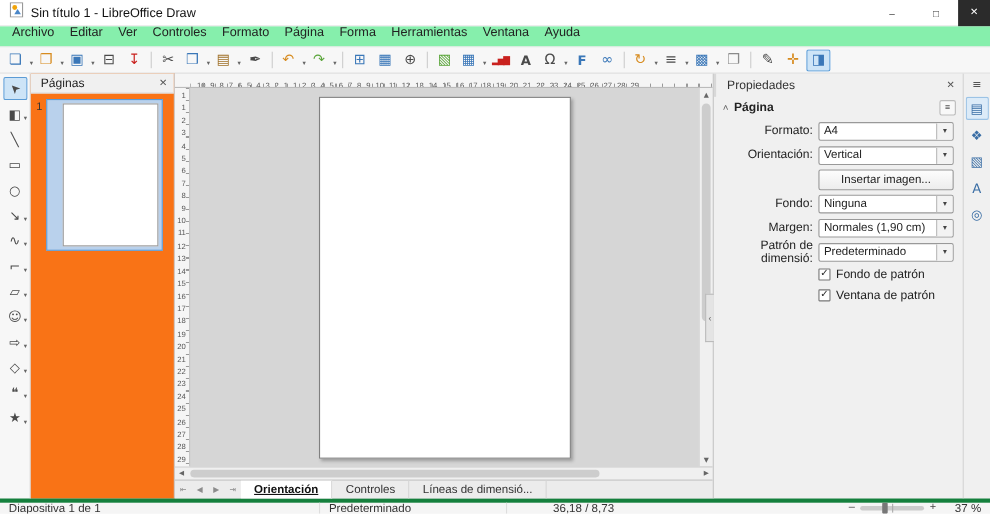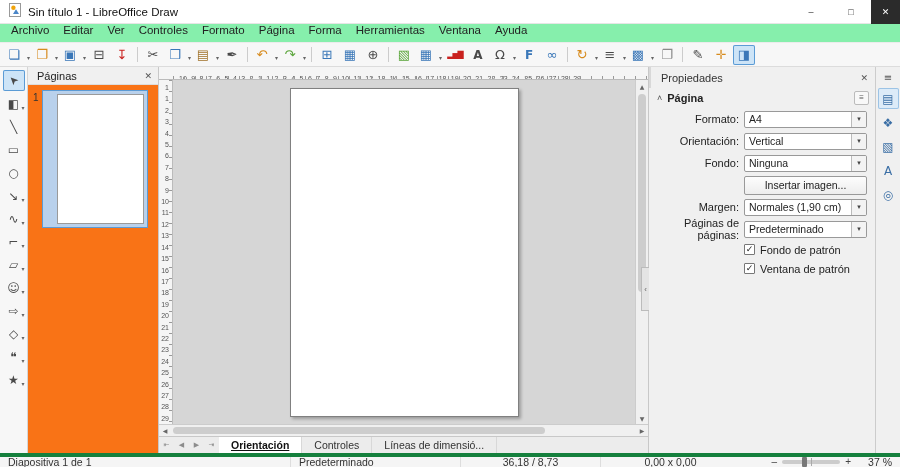--- a/index.html
+++ b/index.html
@@ -356,39 +356,39 @@
           </div>
         </div>
         <div class="row">
           <label>Orientación:</label>
           <div class="combo">
             <span class="combo-val">Vertical</span>
             <span class="combo-btn"></span>
           </div>
         </div>
         <div class="row">
+          <label></label>
+          <button class="sb-btn">Insertar imagen...</button>
+        </div>
+        <div class="row">
           <label>Fondo:</label>
           <div class="combo">
             <span class="combo-val">Ninguna</span>
             <span class="combo-btn"></span>
           </div>
         </div>
         <div class="row">
-          <label></label>
-          <button class="sb-btn">Insertar imagen...</button>
-        </div>
-        <div class="row">
           <label>Margen:</label>
           <div class="combo">
             <span class="combo-val">Normales (1,90 cm)</span>
             <span class="combo-btn"></span>
           </div>
         </div>
         <div class="row">
-          <label>Páginas de páginas:</label>
+          <label>Patrón de dimensió:</label>
           <div class="combo">
             <span class="combo-val">Predeterminado</span>
             <span class="combo-btn"></span>
           </div>
         </div>
         <div class="row chk">
           <label></label>
           <span class="checkbox checked"></span>
           <span class="chk-label">Fondo de patrón</span>
         </div>
@@ -407,21 +407,20 @@
       <span class="sbt">▧</span>
       <span class="sbt">A</span>
       <span class="sbt">◎</span>
     </div>
   </div>
 
   <div class="statusbar">
     <span class="sb-zone z-slide">Diapositiva 1 de 1</span>
     <span class="sb-zone z-style">Predeterminado</span>
     <span class="sb-zone z-pos">36,18 / 8,73</span>
-    <span class="sb-zone z-size">0,00 x 0,00</span>
     <span class="z-spacer"></span>
     <span class="zoom-out">–</span>
     <div class="zoom-slider">
       <div class="zs-thumb"></div>
     </div>
     <span class="zoom-in">+</span>
     <span class="zoom-pct">37 %</span>
   </div>
 
 </div>

